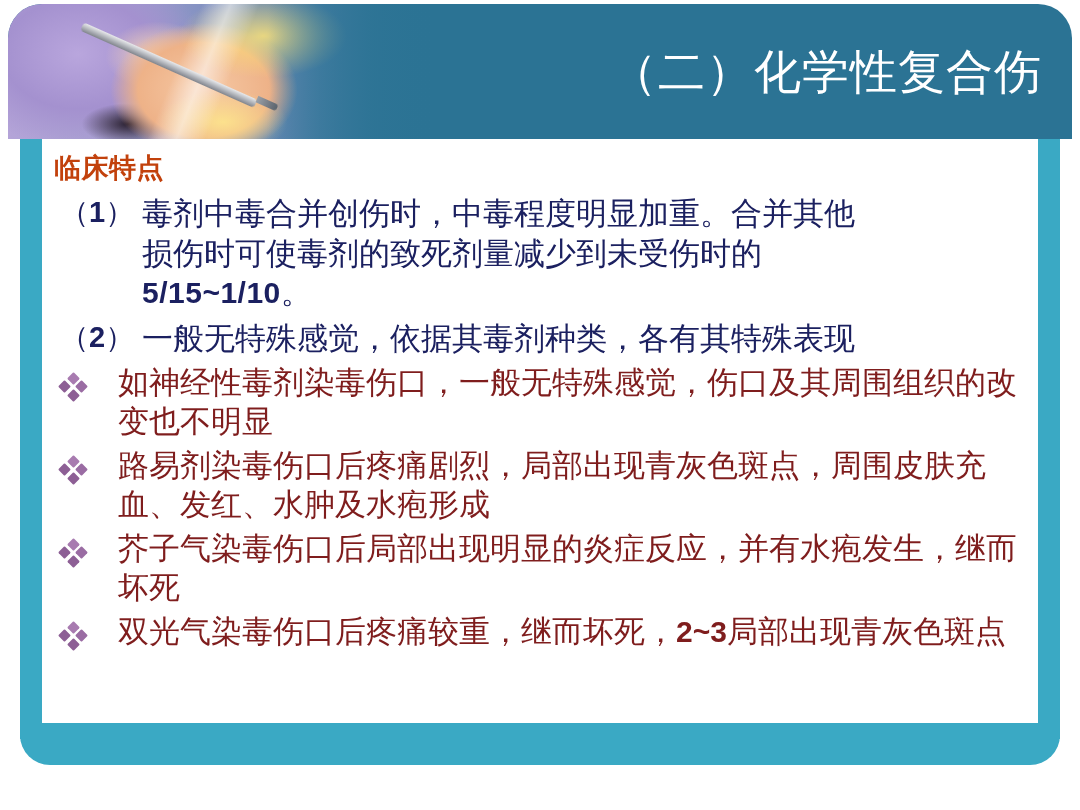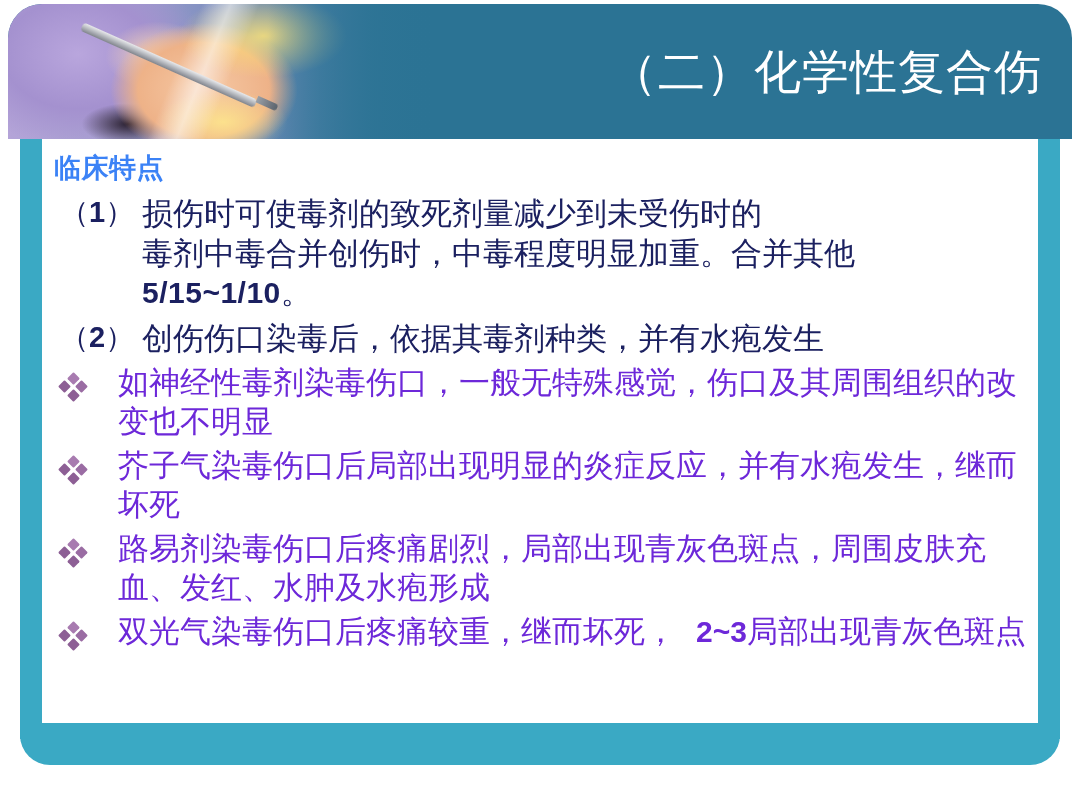--- a/index.html
+++ b/index.html
@@ -149,21 +149,21 @@
     left: 46px;
     top: 150px;
     width: 990px;
     color: #141f5e;
   }
 
   .section-head {
     font-family: "Liberation Sans", "DejaVu Sans", sans-serif;
     font-weight: bold;
     font-size: 27px;
-    color: #3b82f6;
+    color: #c2410c;
     margin-left: 8px;
     margin-bottom: 8px;
     letter-spacing: 0.5px;
   }
 
   
   .num-item {
     display: block;
     font-size: 31px;
     line-height: 1.28;
@@ -195,21 +195,21 @@
     font-size: 30px;
     letter-spacing: 0.5px;
   }
 
   
   .bullet-item {
     position: relative;
     padding-left: 72px;
     font-size: 31px;
     line-height: 1.26;
-    color: #6d28d9;
+    color: #7f1d1d;
     margin: 4px 0 5px 0;
   }
   .bullet-glyph {
     position: absolute;
     left: 14px;
     top: 11px;
     width: 26px;
     height: 26px;
   }
   .bullet-glyph i {
@@ -222,21 +222,20 @@
   }
   .bullet-glyph i.d-top    { left: 8.5px; top: 0px;   background:#a87bb0; }
   .bullet-glyph i.d-left   { left: 0px;   top: 8.5px; background:#8d5f95; }
   .bullet-glyph i.d-right  { left: 17px;  top: 8.5px; background:#9a6ca3; }
   .bullet-glyph i.d-bottom { left: 8.5px; top: 17px;  background:#8d5f95; }
 
   .emph-num {
     font-family: "Liberation Sans", "DejaVu Sans", sans-serif;
     font-weight: bold;
     font-size: 30px;
-    margin-left: 20px;
   }
 </style>
 </head>
 <body>
 
 <div id="slide">
 
   <div class="header-band">
     <div class="header-photo">
       <div class="photo-art"></div>
@@ -251,58 +250,58 @@
   <div class="frame-left"></div>
   <div class="frame-right"></div>
   <div class="frame-bottom"></div>
 
   <div class="body">
 
     <div class="section-head">临床特点</div>
 
     <div class="num-item">
       <span class="marker"><span class="paren">（</span><span>1</span><span class="paren">）</span></span>
+      <span class="body-text">毒剂中毒合并创伤时，中毒程度明显加重。合并其他</span>
       <span class="body-text">损伤时可使毒剂的致死剂量减少到未受伤时的</span>
-      <span class="body-text">毒剂中毒合并创伤时，中毒程度明显加重。合并其他</span>
       <span class="body-text"><span class="emph-frac">5/15~1/10</span><span>。</span></span>
     </div>
 
     <div class="num-item" style="margin-top:6px;">
       <span class="marker"><span class="paren">（</span><span>2</span><span class="paren">）</span></span>
-      <span class="body-text"> 创伤伤口染毒后，依据其毒剂种类，并有水疱发生</span>
+      <span class="body-text"> 一般无特殊感觉，依据其毒剂种类，各有其特殊表现</span>
     </div>
 
     <div class="bullet-item">
       <span class="bullet-glyph">
         <i class="d-top"></i>
           <i class="d-left"></i>
           <i class="d-right"></i>
           <i class="d-bottom"></i>
       </span>
       <span>如神经性毒剂染毒伤口，一般无特殊感觉，伤口及其周围组织的改变也不明显</span>
     </div>
 
     <div class="bullet-item">
       <span class="bullet-glyph">
         <i class="d-top"></i>
           <i class="d-left"></i>
           <i class="d-right"></i>
           <i class="d-bottom"></i>
       </span>
-      <span>芥子气染毒伤口后局部出现明显的炎症反应，并有水疱发生，继而坏死</span>
+      <span>路易剂染毒伤口后疼痛剧烈，局部出现青灰色斑点，周围皮肤充血、发红、水肿及水疱形成</span>
     </div>
 
     <div class="bullet-item">
       <span class="bullet-glyph">
         <i class="d-top"></i>
           <i class="d-left"></i>
           <i class="d-right"></i>
           <i class="d-bottom"></i>
       </span>
-      <span>路易剂染毒伤口后疼痛剧烈，局部出现青灰色斑点，周围皮肤充血、发红、水肿及水疱形成</span>
+      <span>芥子气染毒伤口后局部出现明显的炎症反应，并有水疱发生，继而坏死</span>
     </div>
 
     <div class="bullet-item">
       <span class="bullet-glyph">
         <i class="d-top"></i>
           <i class="d-left"></i>
           <i class="d-right"></i>
           <i class="d-bottom"></i>
       </span>
       <span>双光气染毒伤口后疼痛较重，继而坏死，</span><span class="emph-num">2~3</span><span>局部出现青灰色斑点</span>

